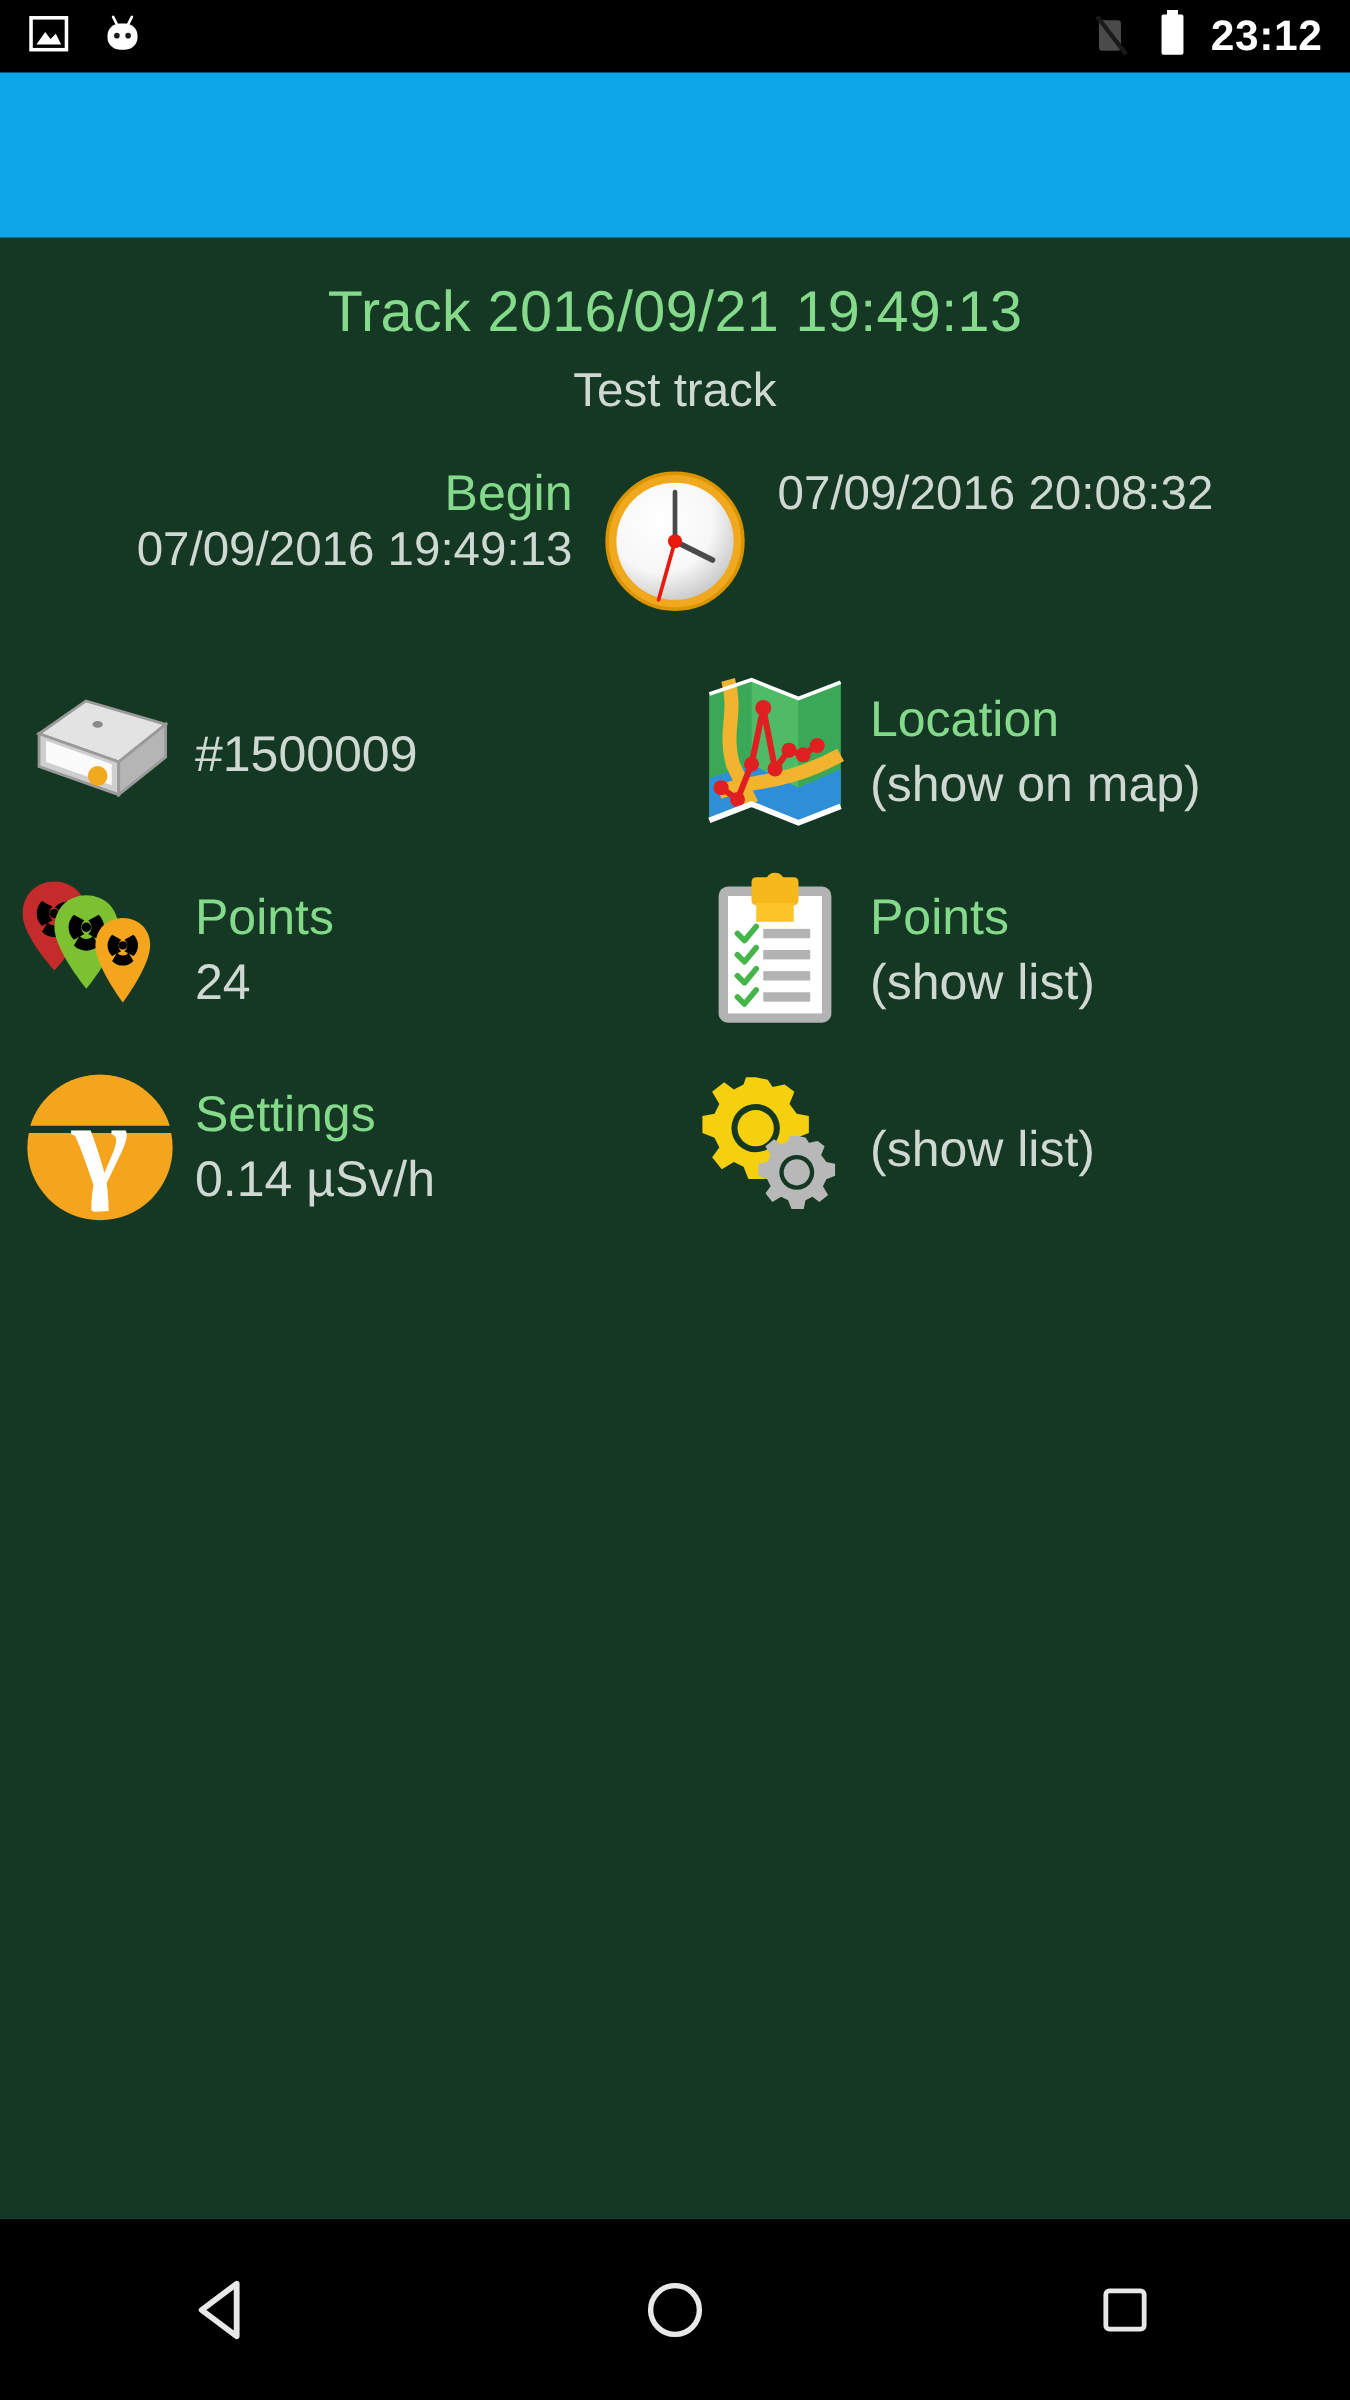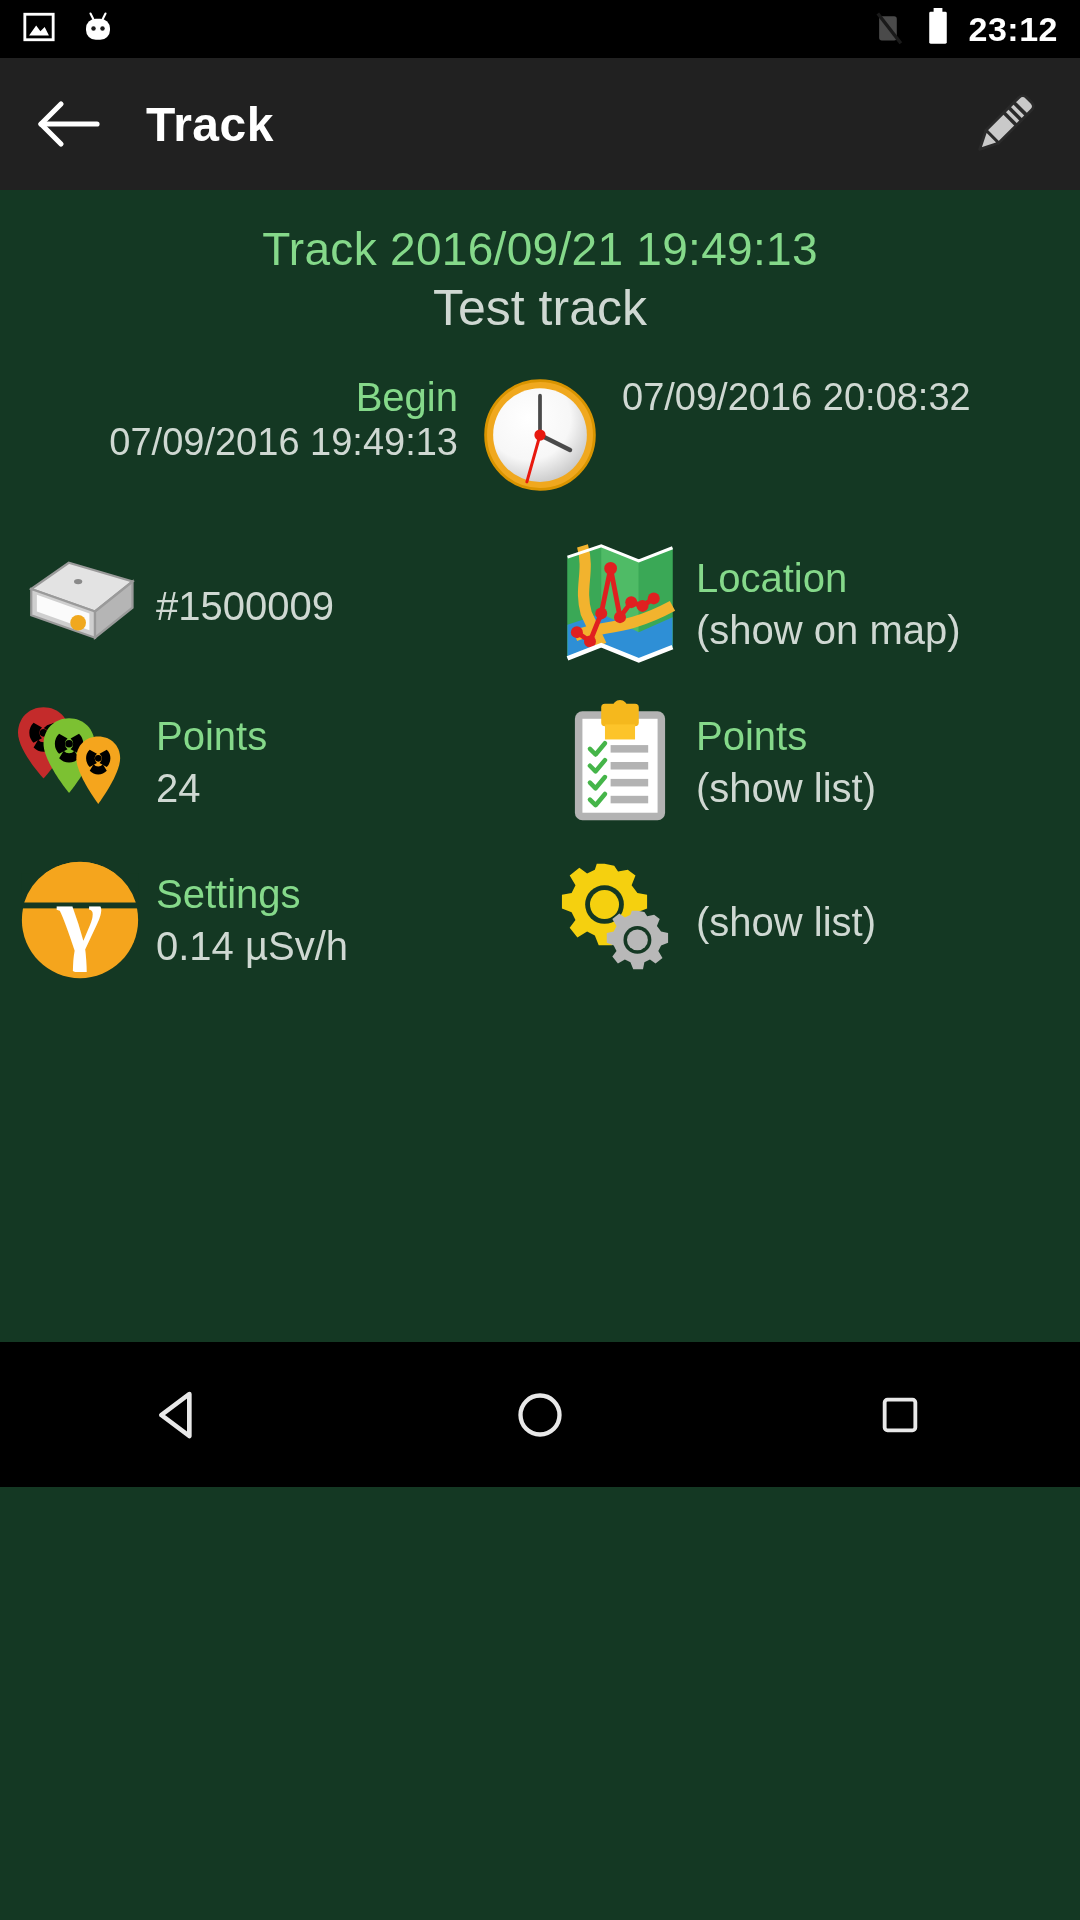--- a/index.html
+++ b/index.html
@@ -2,21 +2,21 @@
 <html><head>
 <meta charset="utf-8">
 <style>
   * { margin:0; padding:0; box-sizing:border-box; }
   html,body{
     width:1080px; height:1920px;
     background:#143823;
     font-family:"Liberation Sans", sans-serif;
     overflow:hidden;
   }
-  #screen{ position:relative; width:1080px; height:1487px; background:#0ea5e9; }
+  #screen{ position:relative; width:1080px; height:1920px; background:#0ea5e9; }
 
   
   .statusbar{
     position:absolute; top:0; left:0; width:1080px; height:58px;
     background:#000000; display:flex; align-items:center;
     padding:0 22px;
   }
   .sb-left{ display:flex; align-items:center; gap:24px; }
   .sb-right{ margin-left:auto; display:flex; align-items:center; gap:18px; }
   .sb-clock{ color:#ffffff; font-size:34px; font-weight:bold; letter-spacing:0.5px; }
@@ -34,21 +34,21 @@
 
   
   .content{
     position:absolute; top:190px; left:0; width:1080px; height:1585px;
     background:#143823;
   }
   .track-title{
     text-align:center; color:#85d98a; font-size:46px; margin-top:32px; letter-spacing:0.3px;
   }
   .track-sub{
-    text-align:center; color:#cfd8d2; font-size:50px; margin-top:3px;
+    text-align:center; color:#cfd8d2; font-size:38px; margin-top:16px;
   }
 
   
   .timerow{
     display:flex; align-items:flex-start; justify-content:center;
     margin-top:38px; padding:0 44px;
   }
   .time-col{ flex:1; }
   .time-col.left{ text-align:right; padding-right:22px; }
   .time-col.right{ text-align:left; padding-left:22px; }
@@ -108,40 +108,20 @@
       <span>
         <svg width="26" height="38" viewBox="0 0 16 26">
           <rect x="5" y="0" width="6" height="3" fill="#fff"></rect>
           <rect x="2" y="2.5" width="12" height="22" rx="1" fill="#fff"></rect>
         </svg>
       </span>
       <span class="sb-clock">23:12</span>
     </div>
   </div>
 
-  <div class="appbar">
-    <div class="back-btn">
-      <svg width="64" height="50" viewBox="0 0 32 24">
-        <line x1="2" y1="12" x2="30" y2="12" stroke="#fff" stroke-width="2.6" stroke-linecap="round"></line>
-        <polyline points="12,2 2,12 12,22" fill="none" stroke="#fff" stroke-width="2.6" stroke-linecap="round" stroke-linejoin="round"></polyline>
-      </svg>
-    </div>
-    <div class="appbar-title">Track</div>
-    <div class="edit-btn">
-      <svg width="86" height="86" viewBox="0 0 48 48">
-        <g transform="rotate(45 24 24)">
-          <path d="M22 5 h4 a3 3 0 0 1 3 3 v26 h-10 v-26 a3 3 0 0 1 3 -3 z" fill="#c9c9c9" stroke="#2a2a2a" stroke-width="1.6"></path>
-          <polygon points="19,34 29,34 24,44" fill="#c9c9c9" stroke="#2a2a2a" stroke-width="1.6" stroke-linejoin="round"></polygon>
-          <line x1="19" y1="12" x2="29" y2="12" stroke="#2a2a2a" stroke-width="2"></line>
-          <line x1="19" y1="16" x2="29" y2="16" stroke="#2a2a2a" stroke-width="2"></line>
-          <line x1="19" y1="20" x2="29" y2="20" stroke="#2a2a2a" stroke-width="2"></line>
-        </g>
-      </svg>
-    </div>
-  </div>
 
   <div class="content">
 
     <div class="track-title">Track 2016/09/21 19:49:13</div>
     <div class="track-sub">Test track</div>
 
     <div class="timerow">
       <div class="time-col left">
         <div class="time-label">Begin</div>
         <div class="time-val">07/09/2016 19:49:13</div>

